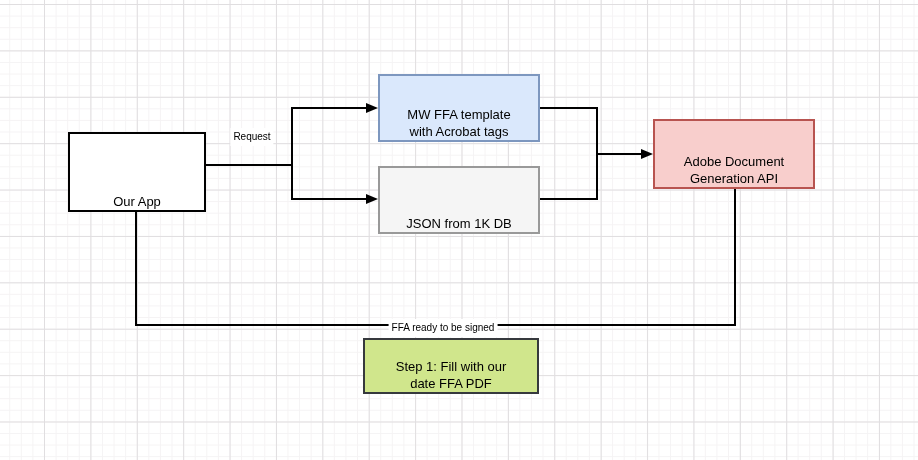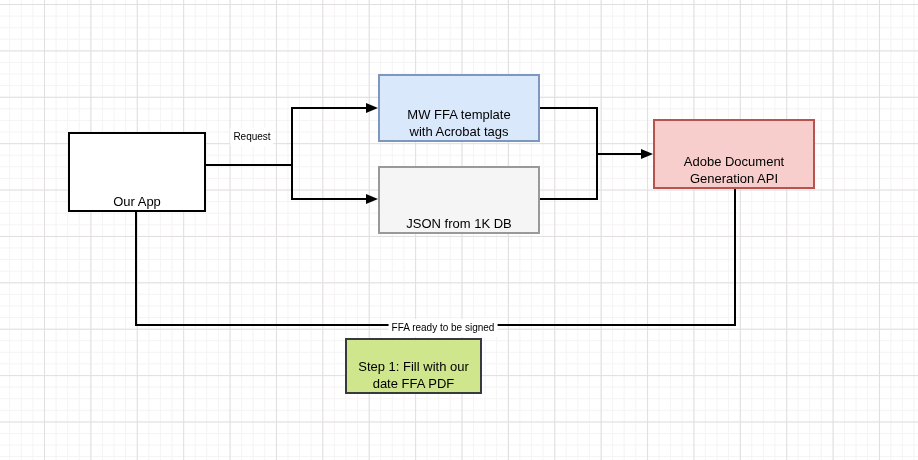--- a/index.html
+++ b/index.html
@@ -81,18 +81,18 @@
 
   <div class="node" style="left: 378px; top: 166px; width: 162px; height: 68px; background-color: rgb(245, 245, 245); border-color: rgb(153, 153, 153);">
     <span>JSON from 1K DB</span>
   </div>
 
   <div class="node" style="left: 653px; top: 119px; width: 162px; height: 70px; background-color: rgb(248, 206, 204); border-color: rgb(184, 84, 80);">
     <span>Adobe Document
 Generation API</span>
   </div>
 
-  <div class="node" style="left: 345px; top: 338px; width: 137px; height: 56px; background-color: rgb(208, 230, 140); border-color: rgb(54, 57, 61);">
+  <div class="node" style="left: 363px; top: 338px; width: 176px; height: 56px; background-color: rgb(208, 230, 140); border-color: rgb(54, 57, 61);">
     <span>Step 1: Fill with our
 date FFA PDF</span>
   </div>
 
 </div>
 
 </body></html>

